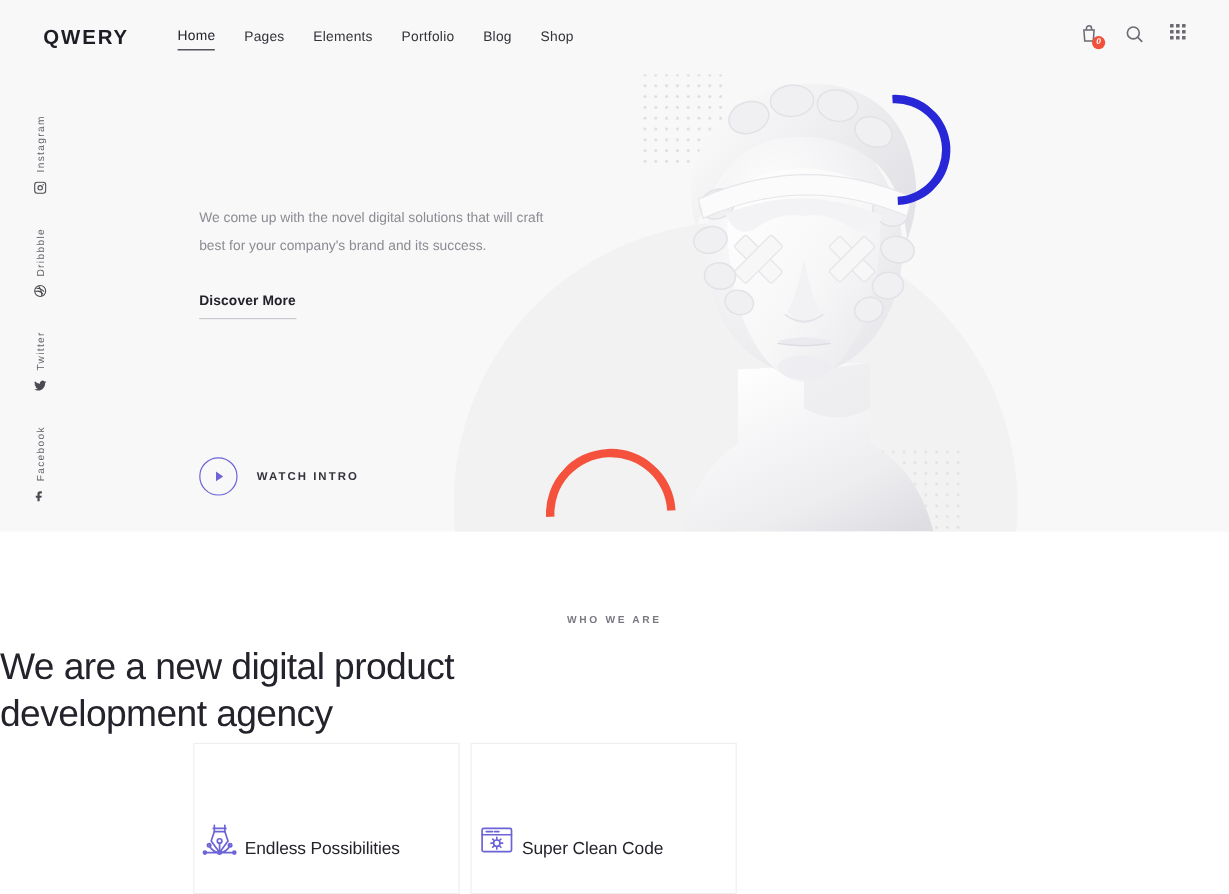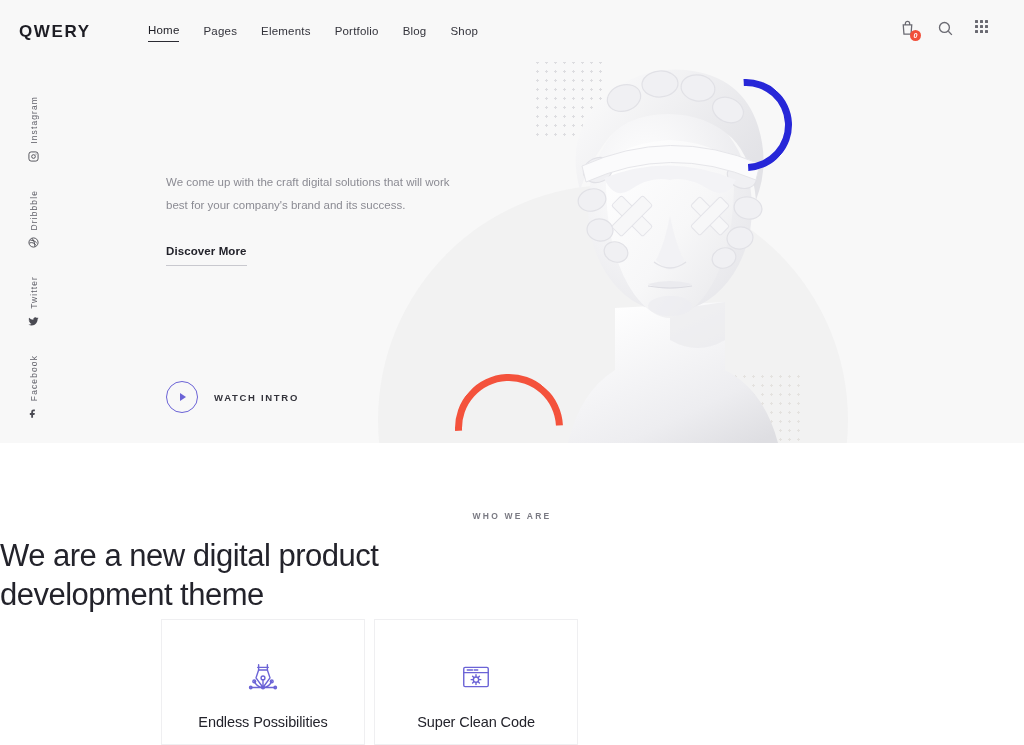--- a/index.html
+++ b/index.html
@@ -11,21 +11,21 @@
     -webkit-font-smoothing:antialiased;
   }
 
   
   .header{
     position:absolute; top:0; left:0; width:1024px; height:62px;
     background:#f8f8f8;
     display:flex; align-items:center; z-index:40;
   }
   .logo{
-    position:absolute; left:19px; top:22px;
+    position:absolute; left:36px; top:22px;
     font-size:17px; font-weight:700; letter-spacing:1.6px;
     color:#1d1d24;
   }
   .nav{
     position:absolute; left:148px; top:24px;
     display:flex; gap:24px; align-items:center;
   }
   .nav-item{
     font-size:11.5px; color:#33333b; letter-spacing:.2px;
     padding-bottom:5px; cursor:pointer; white-space:nowrap;
@@ -141,23 +141,23 @@
     font-size:31px; line-height:1.25; font-weight:400;
     letter-spacing:-.5px; color:#23232b;
   }
 
   
   .cards{
     position:absolute; top:619px; left:161px;
     display:flex; gap:9px;
   }
   .card{
-    width:204px; height:126px;
+    width:222px; height:126px;
     border:1px solid #efeff1; background:#fff;
-    display:flex; flex-direction:column; align-items:center;
+    display:flex; align-items:center;
     padding-top:36px; cursor:pointer;
   }
   .card-icon{ height:42px; display:flex; align-items:center; justify-content:center; color:#6b63d6; }
   .card-title{
     margin-top:16px; font-size:14.5px; color:#23232b; letter-spacing:-.1px;
   }
 </style>
 </head>
 <body>
 
@@ -235,21 +235,21 @@
           <rect x="-6.5" y="-21" width="13" height="42" rx="2"></rect>
         </g>
       </g>
     </svg>
   </div>
 
   <div class="arc-blue"></div>
   <div class="arc-red"></div>
 
   <div class="hero-copy">
-    <p class="hero-sub">We come up with the craft digital solutions that will work best for your company's brand and its success.</p>
+    <p class="hero-sub">We come up with the novel digital solutions that will craft best for your company's brand and its success.</p>
     <a class="discover">Discover More</a>
   </div>
 
   <div class="watch">
     <span class="watch-circle">
         <i class="play-tri"></i>
       </span>
     <span class="watch-label">WATCH INTRO</span>
   </div>
 
@@ -321,21 +321,21 @@
         <i></i>
         <i></i>
     </span>
   </div>
 </div>
 
 <div class="about">
   <div class="eyebrow">WHO WE ARE</div>
   <h2 class="about-title">
     <span>We are a new digital product</span><br>
-    <span>development theme</span>
+    <span>development agency</span>
   </h2>
 </div>
 
 <div class="cards">
 
   <div class="card">
     <span class="card-icon">
       <svg width="42" height="42" viewBox="0 0 48 48" fill="none" stroke="currentColor" stroke-width="1.6" stroke-linecap="round" stroke-linejoin="round">
         <path d="M19 10v6M29 10v6M18 13h12"></path>
         <path d="M19 16h10l3 9-8 11-8-11z"></path>

